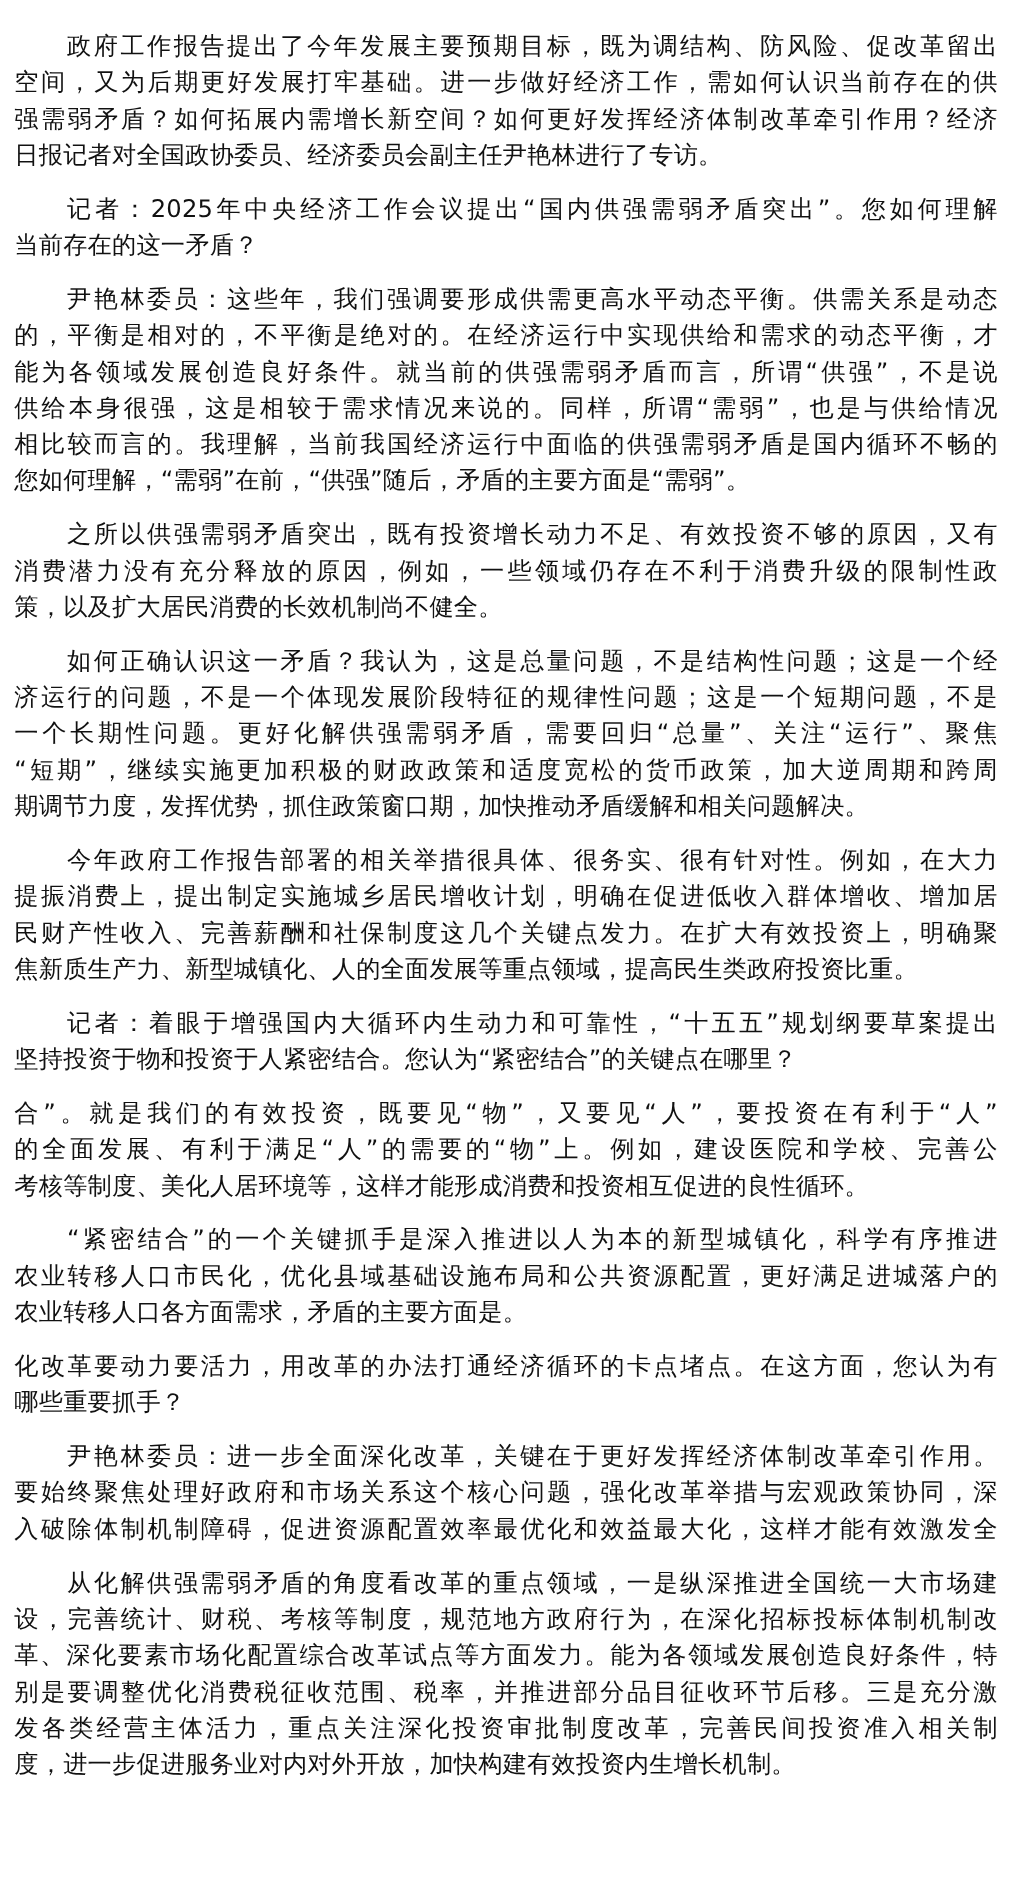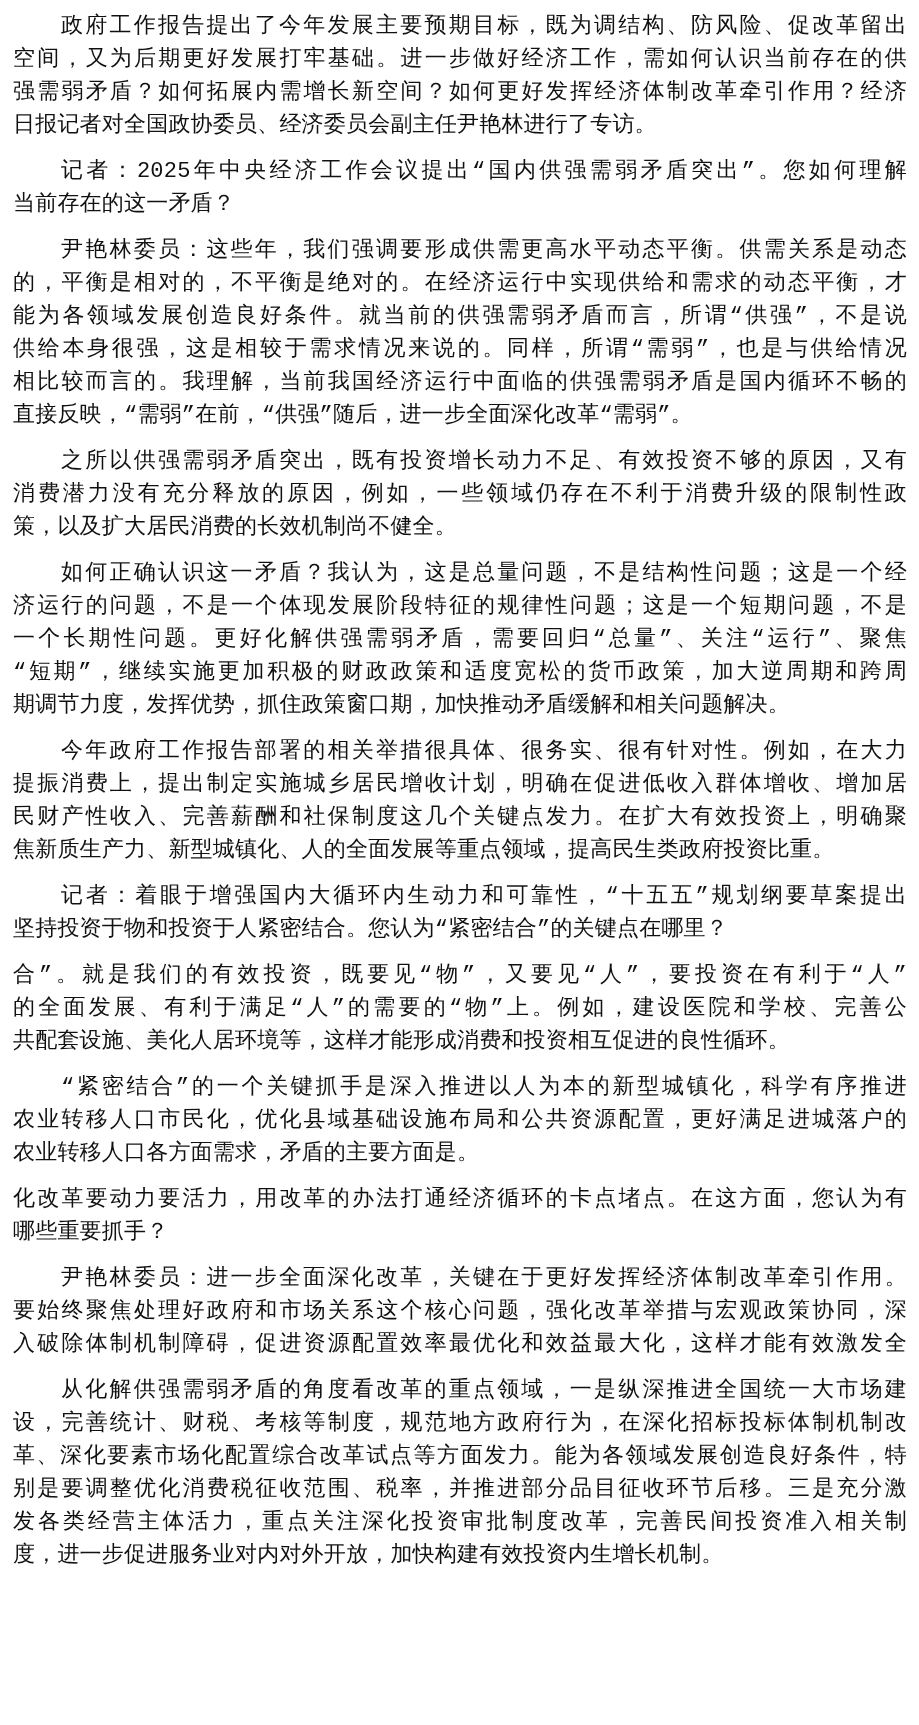--- a/index.html
+++ b/index.html
@@ -15,22 +15,21 @@
       font-family: "DejaVu Sans", "Liberation Sans", sans-serif;
       color: #111111;
     }
     .article {
       position: absolute;
       left: 13px;
       top: 10px;
       width: 894px;
     }
     .para {
-      margin: 0 0 13px 0;
-      font-family: Liberation Mono, monospace;
+      margin: 16px 0 13px 0;
     }
     .line {
       display: block;
       height: 33px;
       line-height: 33px;
       font-size: 22px;
       white-space: nowrap;
       text-align: justify;
       text-align-last: justify;
       letter-spacing: 0.2px;
@@ -58,21 +57,21 @@
     <span class="line indent">记者：2025年中央经济工作会议提出“国内供强需弱矛盾突出”。您如何理解</span>
     <span class="line last">当前存在的这一矛盾？</span>
   </p>
 
   <p class="para">
     <span class="line indent">尹艳林委员：这些年，我们强调要形成供需更高水平动态平衡。供需关系是动态</span>
     <span class="line">的，平衡是相对的，不平衡是绝对的。在经济运行中实现供给和需求的动态平衡，才</span>
     <span class="line">能为各领域发展创造良好条件。就当前的供强需弱矛盾而言，所谓“供强”，不是说</span>
     <span class="line">供给本身很强，这是相较于需求情况来说的。同样，所谓“需弱”，也是与供给情况</span>
     <span class="line">相比较而言的。我理解，当前我国经济运行中面临的供强需弱矛盾是国内循环不畅的</span>
-    <span class="line last">直接反映，“需弱”在前，“供强”随后，进一步全面深化改革“需弱”。</span>
+    <span class="line last">您如何理解，“需弱”在前，“供强”随后，矛盾的主要方面是“需弱”。</span>
   </p>
 
   <p class="para">
     <span class="line indent">之所以供强需弱矛盾突出，既有投资增长动力不足、有效投资不够的原因，又有</span>
     <span class="line">消费潜力没有充分释放的原因，例如，一些领域仍存在不利于消费升级的限制性政</span>
     <span class="line last">策，以及扩大居民消费的长效机制尚不健全。</span>
   </p>
 
   <p class="para">
     <span class="line indent">如何正确认识这一矛盾？我认为，这是总量问题，不是结构性问题；这是一个经</span>
@@ -90,21 +89,21 @@
   </p>
 
   <p class="para">
     <span class="line indent">记者：着眼于增强国内大循环内生动力和可靠性，“十五五”规划纲要草案提出</span>
     <span class="line last">坚持投资于物和投资于人紧密结合。您认为“紧密结合”的关键点在哪里？</span>
   </p>
 
   <p class="para">
     <span class="line">合”。就是我们的有效投资，既要见“物”，又要见“人”，要投资在有利于“人”</span>
     <span class="line">的全面发展、有利于满足“人”的需要的“物”上。例如，建设医院和学校、完善公</span>
-    <span class="line last">共配套设施、美化人居环境等，这样才能形成消费和投资相互促进的良性循环。</span>
+    <span class="line last">考核等制度、美化人居环境等，这样才能形成消费和投资相互促进的良性循环。</span>
   </p>
 
   <p class="para">
     <span class="line indent">“紧密结合”的一个关键抓手是深入推进以人为本的新型城镇化，科学有序推进</span>
     <span class="line">农业转移人口市民化，优化县域基础设施布局和公共资源配置，更好满足进城落户的</span>
     <span class="line last">农业转移人口各方面需求，矛盾的主要方面是。</span>
   </p>
 
   <p class="para">
     <span class="line">化改革要动力要活力，用改革的办法打通经济循环的卡点堵点。在这方面，您认为有</span>

